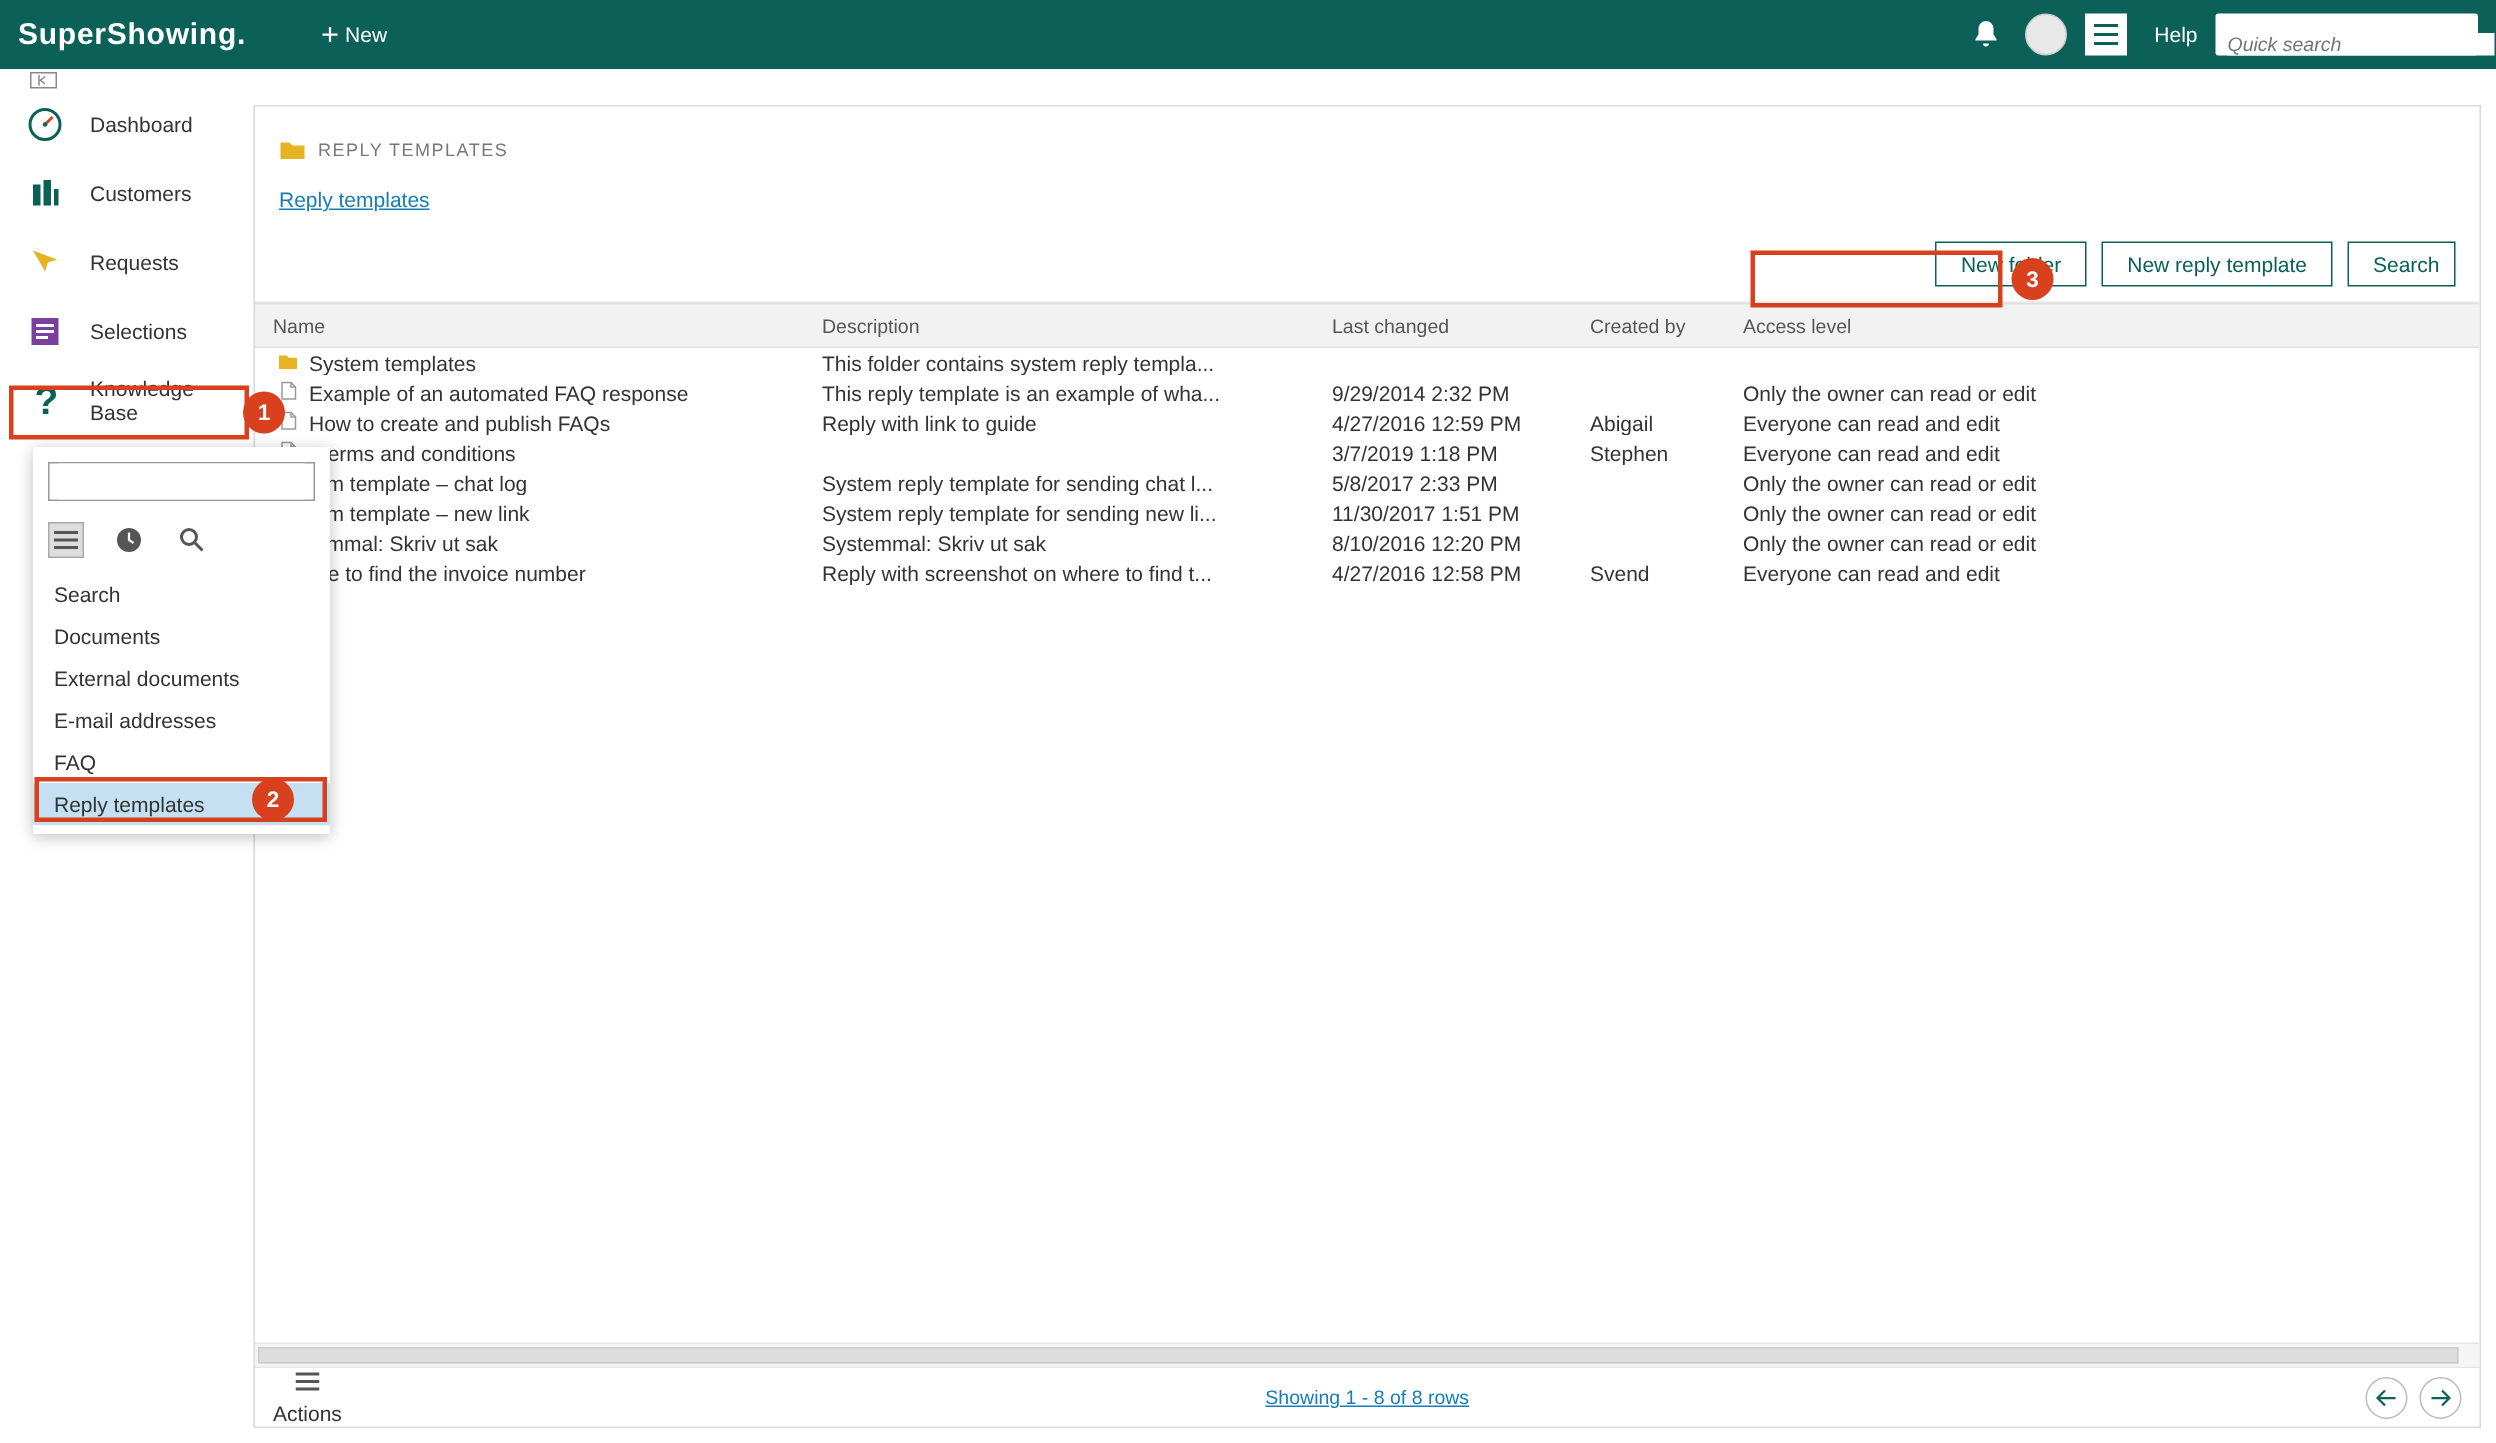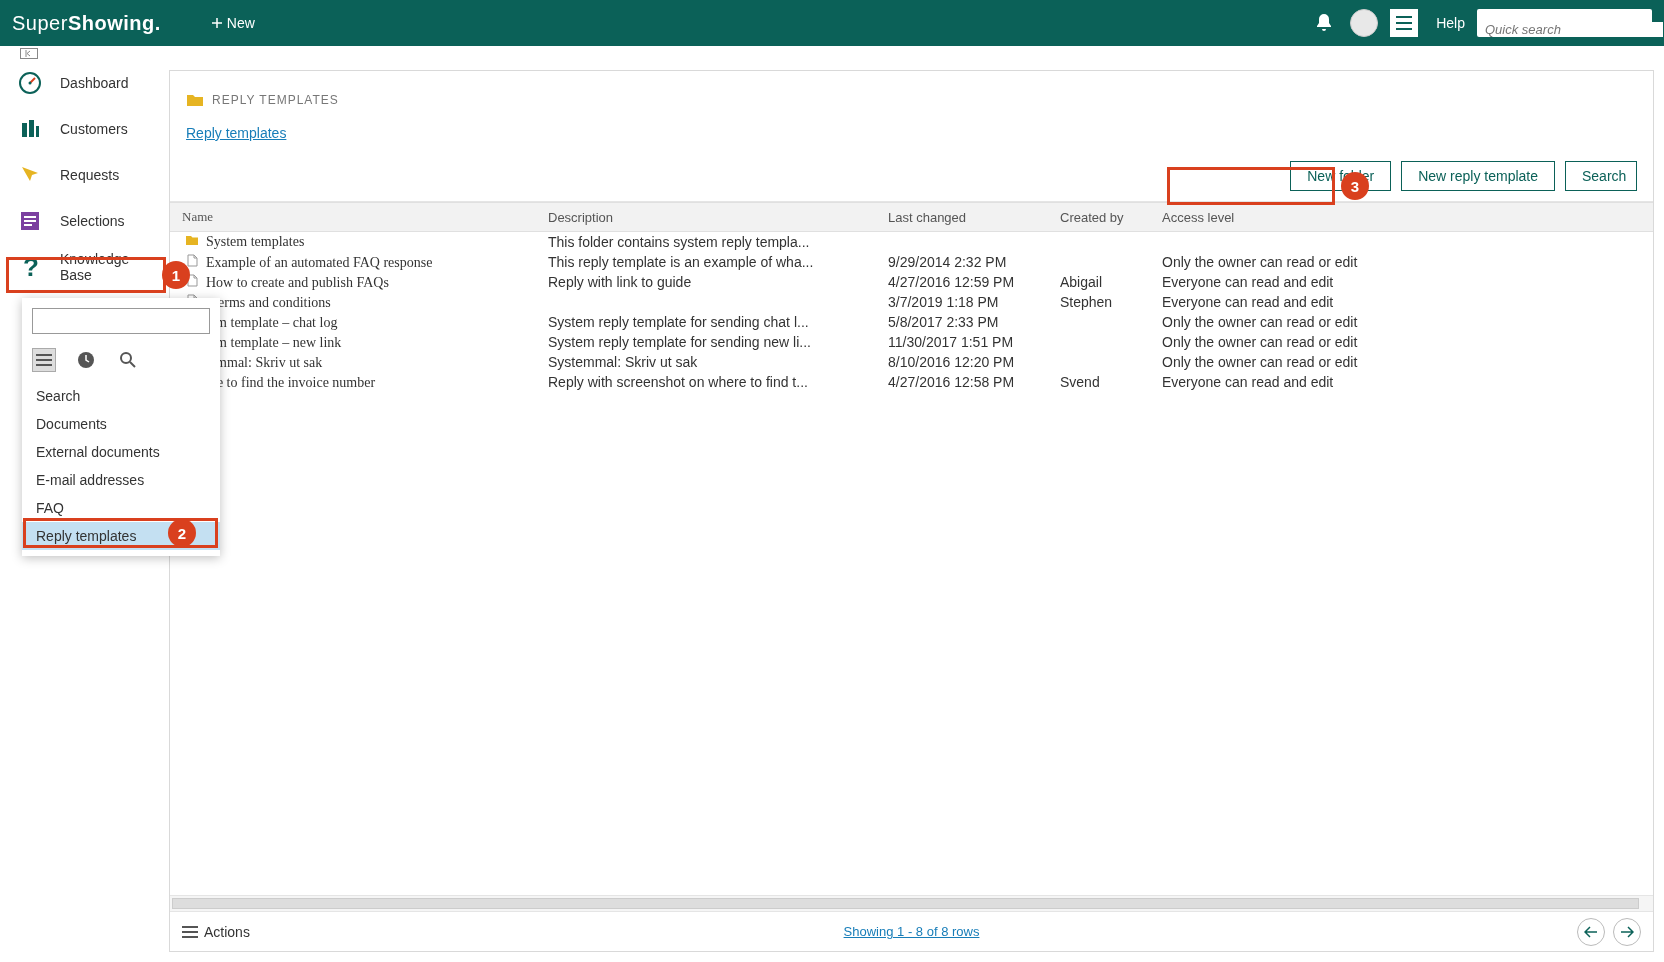--- a/index.html
+++ b/index.html
@@ -1,21 +1,21 @@
 <!DOCTYPE html>
 <html><head>
 <meta charset="utf-8">
 <style>
 * { box-sizing: border-box; margin: 0; padding: 0; }
 body { font-family: "Segoe UI", Arial, sans-serif; font-size: 14px; color: #333; background: #fff; width: 1664px; height: 962px; overflow: hidden; position: relative; }
 
 
 .header { background: #0b6158; height: 46px; display: flex; align-items: center; padding: 0 12px; color: #fff; }
 .logo { font-size: 20px; font-weight: 400; letter-spacing: 0.5px; }
-.logo .super { font-weight: 400; }
+.logo .super { font-weight: 700; }
 .logo .office { font-weight: 700; }
 .new-btn { margin-left: 50px; display: flex; align-items: center; gap: 4px; cursor: pointer; font-size: 14px; }
 .header-spacer { flex: 1; }
 .header-icon { width: 28px; height: 28px; display: flex; align-items: center; justify-content: center; margin: 0 6px; cursor: pointer; }
 .avatar-circle { width: 28px; height: 28px; border-radius: 50%; background: #e8e8e8; border: 1px solid #ccc; }
 .help-text { margin: 0 12px; cursor: pointer; }
 .search-box { background: #fff; width: 175px; height: 28px; display: flex; align-items: center; padding: 0 8px; border-radius: 2px; }
 .search-box input { border: none; outline: none; flex: 1; font-style: italic; color: #be185d; font-size: 13px; margin-top: 13px; }
 .hamburger-header { width: 28px; height: 28px; background: #fff; display: flex; flex-direction: column; justify-content: center; align-items: center; gap: 4px; }
 .hamburger-header span { width: 16px; height: 2px; background: #0b6158; }
@@ -49,33 +49,33 @@
 .breadcrumb-title { display:flex; align-items:center; gap:8px; color:#777; letter-spacing:1px; font-size:12px; text-transform:uppercase; }
 .folder-icon-sm { color:#e6b422; }
 .breadcrumb-link { color:#177db8; text-decoration:underline; margin-top:18px; display:inline-block; cursor:pointer; }
 .action-bar { display:flex; justify-content:flex-end; gap:10px; padding: 10px 16px; border-bottom:1px solid #e5e5e5; }
 .btn-outline { border:1px solid #0b6158; color:#0b6158; background:#fff; padding:6px 16px; cursor:pointer; font-size:14px; }
 
 
 .table-wrap { flex:1; overflow:hidden; position:relative; }
 .table-header { display:flex; background:#f2f2f2; border-top:1px solid #e0e0e0; border-bottom:1px solid #e0e0e0; height:30px; align-items:center; color:#555; font-size:13px; }
 .th, .td { padding: 0 8px; overflow:hidden; text-overflow:ellipsis; white-space:nowrap; }
-.col-name { width: 370px; padding-left:12px;font-family:Liberation Serif, serif;}
+.col-name { width: 370px; padding-left:12px;}
 .col-desc { width: 340px; }
 .col-last { width: 172px; }
 .col-created { width: 102px; }
 .col-access { width: 260px; }
 .table-body { }
 .tr { display:flex; height:20px; align-items:center; font-size:14px; color:#333; }
 .tr .row-icon { width:20px; display:inline-flex; justify-content:center; margin-right:4px; color:#e6b422; }
 .tr.doc .row-icon { color:#888; }
 
 
 .footer { height:40px; border-top:1px solid #e5e5e5; display:flex; align-items:center; padding:0 12px; position:relative; }
-.actions-link { display:flex; align-items:center; gap:6px; cursor:pointer; color:#333; }
+.actions-link { display:flex; align-items:center; gap:6px; cursor:pointer; color:#333;flex-direction:column; }
 .footer-center { position:absolute; left:50%; transform:translateX(-50%); color:#177db8; text-decoration:underline; cursor:pointer; font-size:13px; }
 .footer-nav { margin-left:auto; display:flex; gap:8px; }
 .circle-btn { width:28px; height:28px; border:1px solid #bbb; border-radius:50%; display:flex; align-items:center; justify-content:center; cursor:pointer; color:#0b6158;}
 
 .hscrollbar { height:16px; background:#f5f5f5; border-top:1px solid #e5e5e5; position:relative; }
 .hscrollbar::before { content:''; position:absolute; left:2px; top:2px; right:14px; bottom:2px; background:#ddd; border:1px solid #ccc; }
 
 svg { display:block; }
 </style>
 </head>

